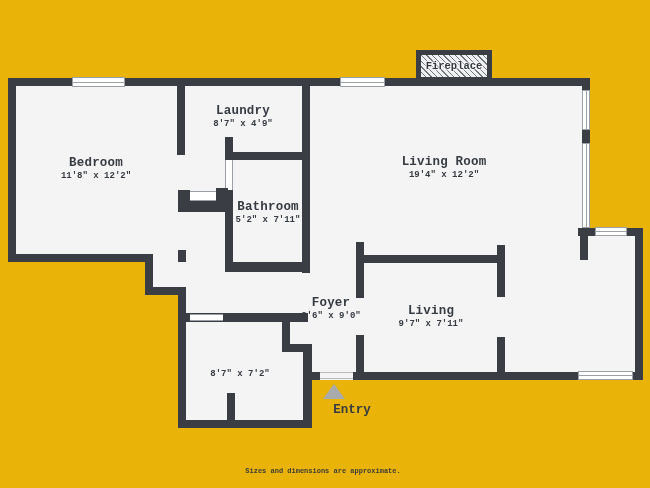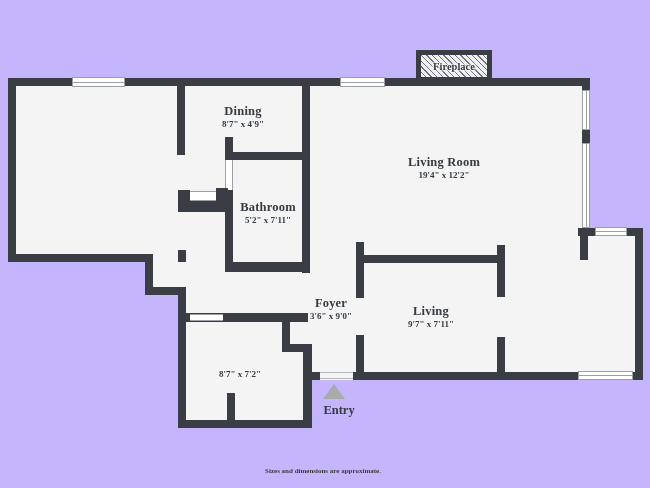--- a/index.html
+++ b/index.html
@@ -1,18 +1,18 @@
 <!DOCTYPE html>
 <html><head>
 <meta charset="utf-8">
 <style>
   html,body{margin:0;padding:0;background:#fff;}
   #canvas{
-    position:relative;width:650px;height:488px;background:#c4b5fd;overflow:hidden;
-    font-family:Liberation Serif, serif;
+    position:relative;width:650px;height:488px;background:#eab308;overflow:hidden;
+    font-family:Liberation Mono, monospace;
   }
   .floor{position:absolute;background:#f4f4f5;}
   .wall{position:absolute;background:#3a3e44;}
   .win-h{position:absolute;background:#ffffff;border:1px solid #9aa0a6;box-sizing:border-box;
     background-image:linear-gradient(#9aa0a6,#9aa0a6);background-size:100% 1px;
     background-position:center;background-repeat:no-repeat;}
   .win-v{position:absolute;background:#ffffff;border:1px solid #9aa0a6;box-sizing:border-box;
     background-image:linear-gradient(#9aa0a6,#9aa0a6);background-size:1px 100%;
     background-position:center;background-repeat:no-repeat;}
   .door-h{position:absolute;background:#ffffff;border-top:1px solid #9aa0a6;border-bottom:1px solid #9aa0a6;box-sizing:border-box;}
@@ -99,22 +99,26 @@
   <div class="win-h" style="left:595px;top:227px;width:32px;height:9px;"></div>
 
   <div class="wall" style="left:582px;top:78px;width:8px;height:12px;"></div>
   <div class="win-v" style="left:582px;top:90px;width:8px;height:40px;"></div>
   <div class="wall" style="left:582px;top:130px;width:8px;height:13px;"></div>
   <div class="win-v" style="left:582px;top:143px;width:8px;height:85px;"></div>
 
   <div class="win-h" style="left:72px;top:77px;width:53px;height:10px;"></div>
   <div class="win-h" style="left:340px;top:77px;width:45px;height:10px;"></div>
 
+  <div class="room" style="left:96px;top:169px;">
+    <div class="nm">Bedroom</div>
+    <div class="dm">11'8" x 12'2"</div>
+  </div>
   <div class="room" style="left:243px;top:117px;">
-    <div class="nm">Dining</div>
+    <div class="nm">Laundry</div>
     <div class="dm">8'7" x 4'9"</div>
   </div>
   <div class="room" style="left:268px;top:213px;">
     <div class="nm">Bathroom</div>
     <div class="dm">5'2" x 7'11"</div>
   </div>
   <div class="room" style="left:444px;top:168px;">
     <div class="nm">Living Room</div>
     <div class="dm">19'4" x 12'2"</div>
   </div>
@@ -124,17 +128,17 @@
   </div>
   <div class="room" style="left:431px;top:317px;">
     <div class="nm">Living</div>
     <div class="dm">9'7" x 7'11"</div>
   </div>
   <div class="room" style="left:240px;top:374px;">
     <div class="dm">8'7" x 7'2"</div>
   </div>
 
   <div class="tri" style="left:323px;top:384px;"></div>
-  <div class="entry-label" style="left:339px;top:403px;">Entry</div>
+  <div class="entry-label" style="left:352px;top:403px;">Entry</div>
 
   <div class="footnote" style="left:323px;top:467px;">Sizes and dimensions are approximate.</div>
 
 </div>
 
 </body></html>

